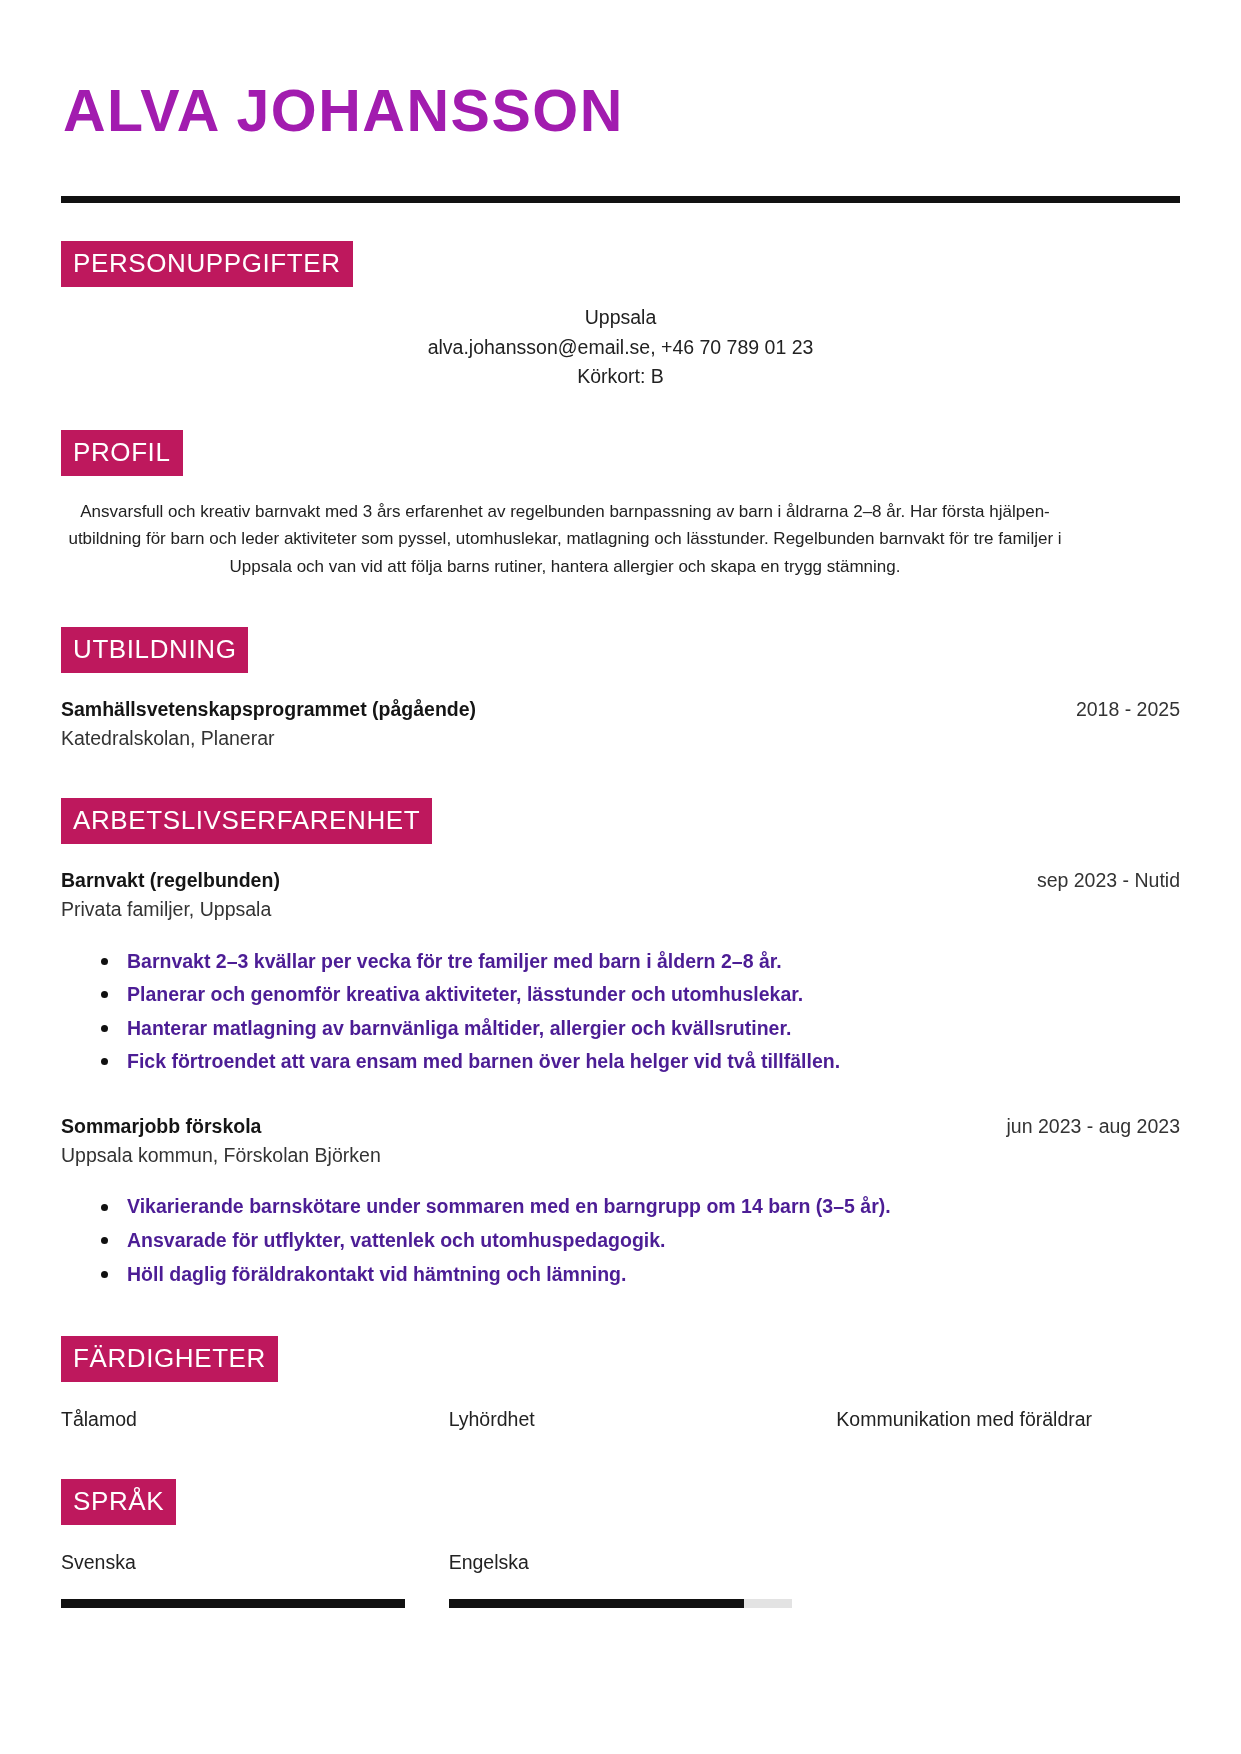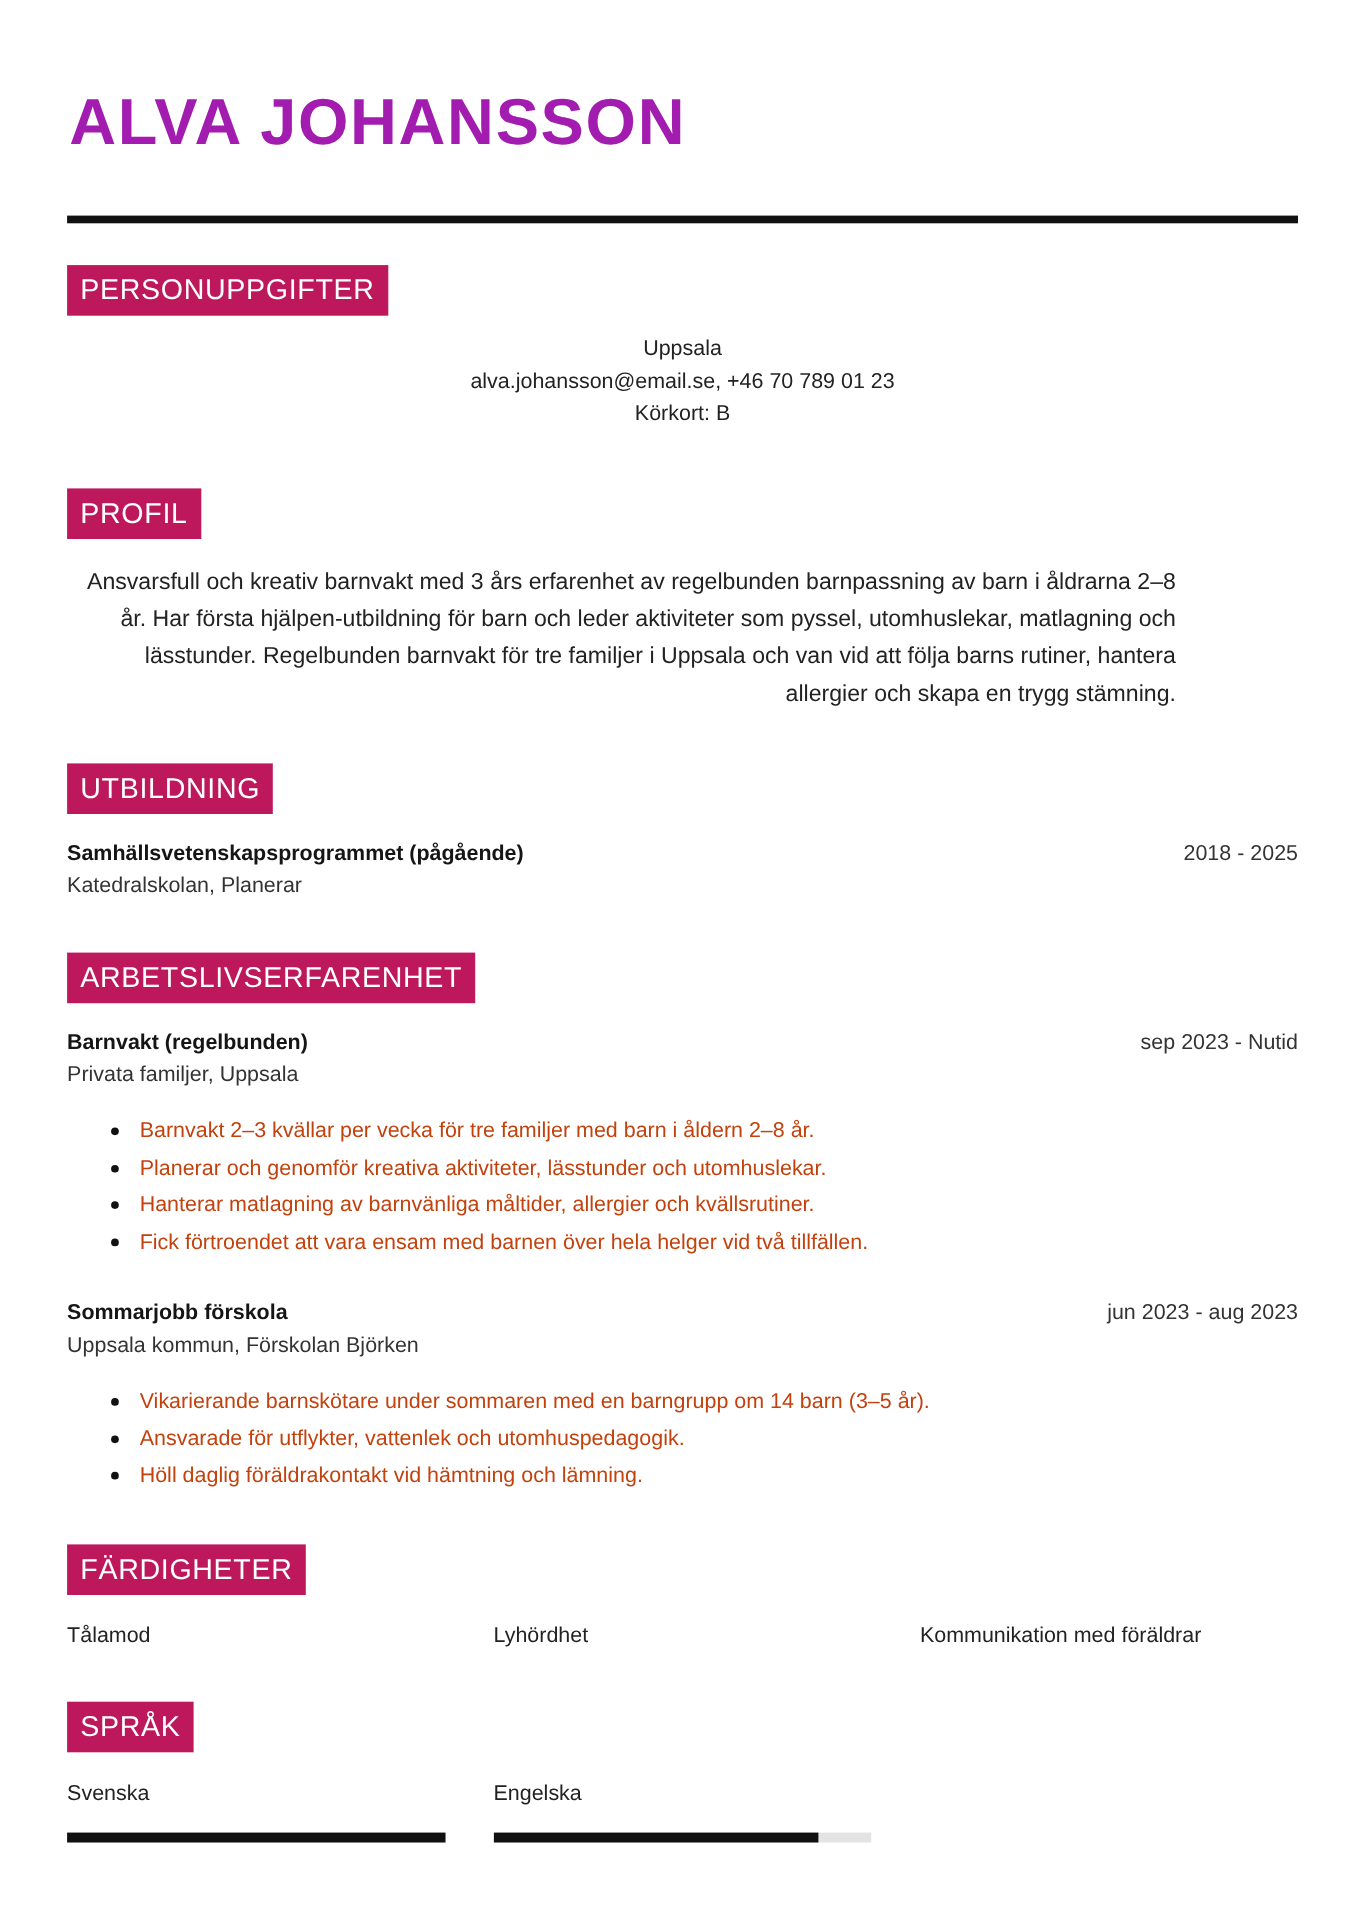--- a/index.html
+++ b/index.html
@@ -44,39 +44,39 @@
     color: #ffffff;
     font-size: 26px;
     letter-spacing: 0.6px;
     line-height: 1;
     padding: 9px 12px 11px 12px;
     white-space: nowrap;
   }
 
   .section { margin-bottom: 4px; }
   .sec-gap-lg { margin-top: 46px; }
-  .sec-gap-md { margin-top: 52px; }
+  .sec-gap-md { margin-top: 38px; }
 
   
   .contact-block {
     margin-top: 16px;
     font-size: 19.5px;
     line-height: 1.52;
     color: #222222;
     text-align: center;
   }
   .contact-line { white-space: pre; }
 
   .profile-text {
     margin-top: 22px;
-    font-size: 21px;
+    font-size: 17px;
     line-height: 1.62;
     color: #222222;
     max-width: 1008px;
-    text-align: right;
+    text-align: center;
   }
 
   
   .entry { margin-top: 22px; }
   .entry-head {
     display: flex;
     align-items: baseline;
     justify-content: space-between;
     gap: 16px;
   }
@@ -101,23 +101,24 @@
 
   .bullets {
     margin-top: 22px;
     margin-left: 38px;
     list-style: none;
   }
   .bullets li {
     position: relative;
     font-size: 19.5px;
     line-height: 1.62;
-    color: #c2410c;
+    color: #4c1d95;
     padding-left: 28px;
     margin-bottom: 2px;
+    font-weight: bold;
   }
   .bullets li .dot {
     position: absolute;
     left: 2px;
     top: 0.62em;
     width: 7px;
     height: 7px;
     border-radius: 50%;
     background: #111111;
   }

